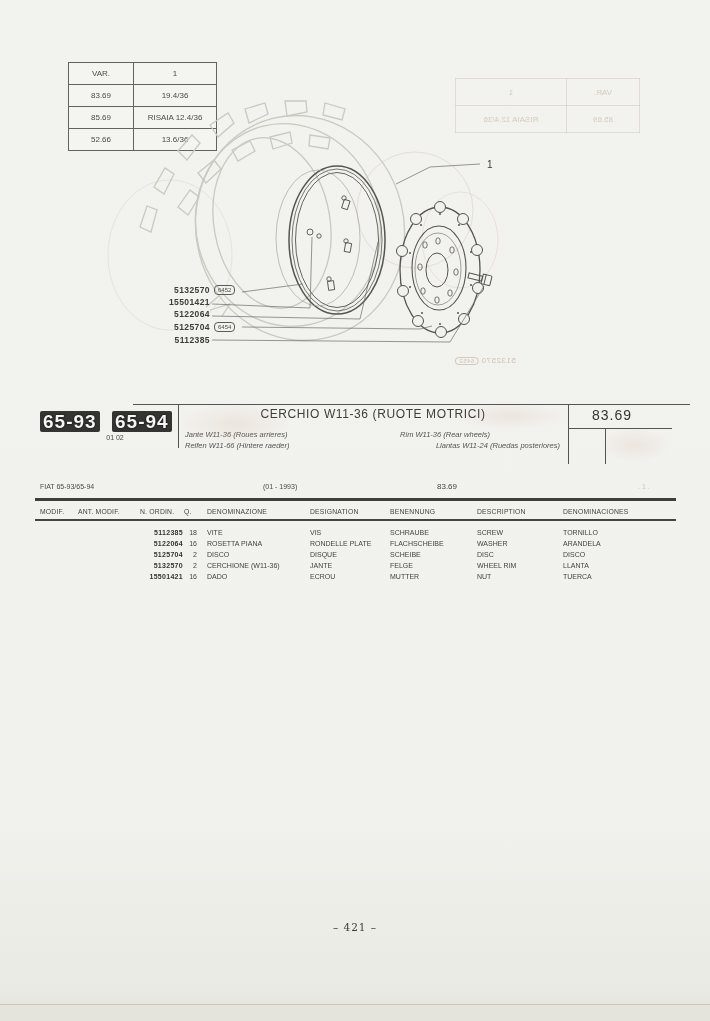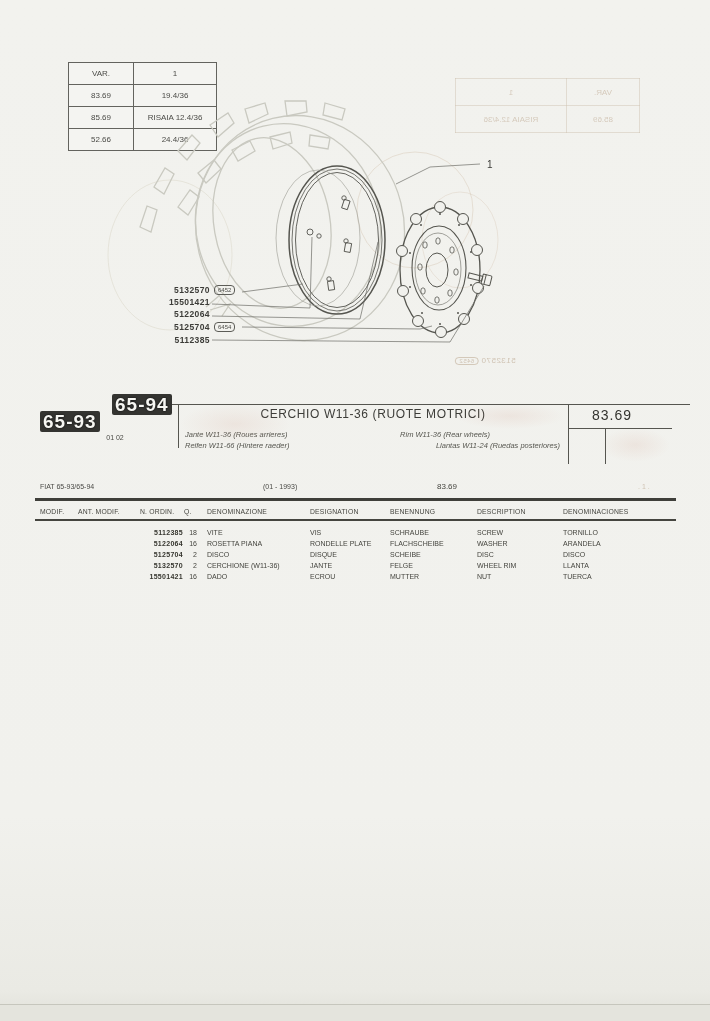--- a/index.html
+++ b/index.html
@@ -60,21 +60,21 @@
     <tr>
       <td>83.69</td>
       <td>19.4/36</td>
     </tr>
     <tr>
       <td>85.69</td>
       <td>RISAIA 12.4/36</td>
     </tr>
     <tr>
       <td>52.66</td>
-      <td>24.4/36</td>
+      <td>13.6/36</td>
     </tr>
   </tbody>
     </table>
 
   <table class="gtable abs" style="left:455px;top:78px;width:185px;">
     <tbody>
         <tr>
       <td style="width:70px">VAR.</td>
       <td>1</td>
     </tr>
@@ -209,21 +209,21 @@
     <span class="pnum">5112385</span>
   </div>
 
   <div class="abs gmirror ghost" style="left:455px;top:356px;font-size:8px;letter-spacing:.5px;">
     <span>5132570</span>
     <span style="border:1px solid rgba(176,150,122,.45);border-radius:4px;font-size:6px;padding:0 3px;">6452</span>
   </div>
 
   <div class="hline abs" style="left:133px;top:404px;width:557px;"></div>
   <span class="plate abs" style="left:40px;top:411px;">65-93</span>
-  <span class="plate abs" style="left:112px;top:394px;">65-94</span>
+  <span class="plate abs" style="left:112px;top:411px;">65-94</span>
   <div class="abs" style="left:75px;top:434px;width:80px;text-align:center;font-size:7px;color:#4a4a46;">01 02</div>
   <div class="vline abs" style="left:178px;top:404px;height:44px;"></div>
 
   <div class="bandtitle abs" style="left:180px;top:407px;width:386px;">CERCHIO W11-36 (RUOTE MOTRICI)</div>
   <div class="bandsub abs" style="left:185px;top:429px;">Jante W11-36 (Roues arrieres)</div>
   <div class="bandsub abs" style="left:185px;top:440px;">Reifen W11-66 (Hintere raeder)</div>
   <div class="bandsub abs" style="left:330px;top:429px;width:230px;text-align:center;">Rim W11-36 (Rear wheels)</div>
   <div class="bandsub abs" style="left:330px;top:440px;width:230px;text-align:right;">Llantas W11-24 (Ruedas posteriores)</div>
 
   <div class="vline abs" style="left:568px;top:404px;height:60px;"></div>
@@ -294,16 +294,17 @@
       <span class="c-num">15501421</span>
       <span class="c-q">16</span>
       <span class="c-it">DADO</span>
       <span class="c-fr">ECROU</span>
       <span class="c-de">MUTTER</span>
       <span class="c-en">NUT</span>
       <span class="c-es">TUERCA</span>
     </div>
   </div>
 
+  <div class="pagenum abs" style="left:0;top:921px;width:710px;text-align:center;">– 421 –</div>
   <div class="abs" style="left:0;top:1004px;width:710px;height:1px;background:#c6c6bd;"></div>
   <div class="abs" style="left:0;top:1005px;width:710px;height:16px;background:#e4e4dd;"></div>
 
 </div>
 
 </body></html>

